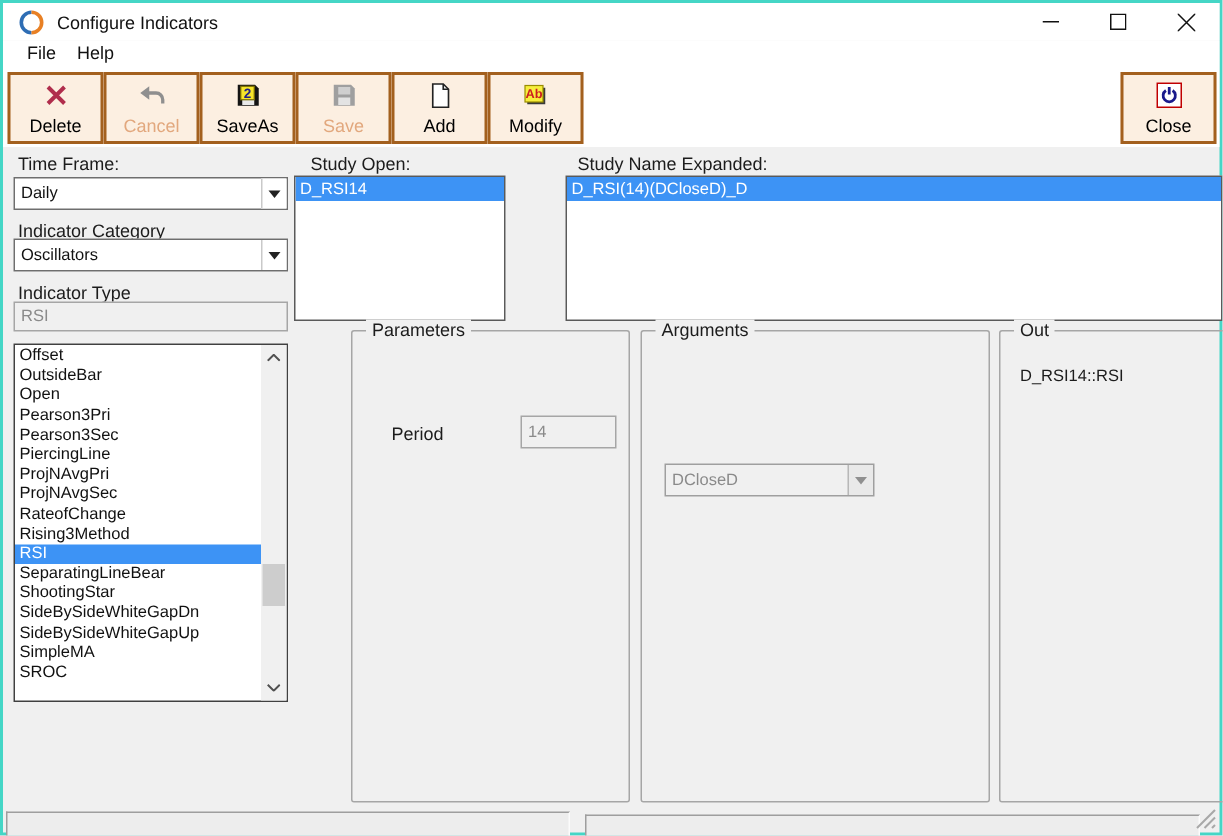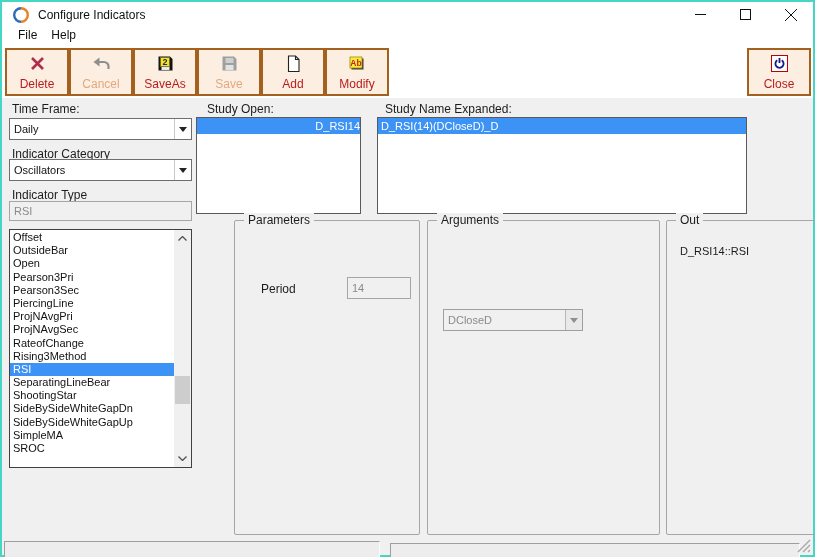--- a/index.html
+++ b/index.html
@@ -19,21 +19,21 @@
   .menubar { height:19px; background:#ffffff; display:flex; padding-left:16px; }
   .menu-item { font-size:12px; color:#111; padding:1px 9px 2px 0; margin-right:5px; }
 
   
   .toolbar { position:relative; height:52px; background:#ffffff; }
   .tb-group { position:absolute; left:3px; top:2px; display:flex; }
   .tb-btn { width:64px; height:48px; background:#fcefe1; border:2px solid #a3601e;
             display:flex; flex-direction:column; align-items:center; justify-content:center; }
   .tb-btn + .tb-btn { margin-left:0px; }
   .tb-btn .tb-ico { height:20px; display:flex; align-items:center; justify-content:center; }
-  .tb-btn .tb-label { font-size:12px; color:#b91c1c; margin-top:3px; }
+  .tb-btn .tb-label { font-size:12px; color:#000000; margin-top:3px; }
   .tb-btn.disabled .tb-label { color:#e2a87e; }
   .tb-close { position:absolute; right:2px; top:2px; }
   .power-box { width:17px; height:17px; border:1px solid #c00000; background:#fff;
                display:flex; align-items:center; justify-content:center; }
 
   
   .client { position:absolute; left:2px; right:2px; top:96px; bottom:2px; background:#f0f0f0; }
   .lbl { position:absolute; font-size:12px; color:#1c1c1c; white-space:nowrap; }
 
   
@@ -240,28 +240,28 @@
         <div class="vs-thumb" style="top:146px; height:28px;"></div>
         <div class="vs-arrow vs-down">
           <svg width="9" height="5" viewBox="0 0 9 5">
               <path d="M0.5 0.5 L4.5 4.5 L8.5 0.5" fill="none" stroke="#505050" stroke-width="1.3"></path>
             </svg>
         </div>
       </div>
     </div>
 
     <span class="lbl" style="left:203px; top:4px;">Study Open:</span>
-    <div class="study-list" style="left:192px; width:165px;text-align:right;">
+    <div class="study-list" style="left:192px; width:141px;">
       <div id="study-name-items">
           <div class="study-row selected">D_RSI14</div>
         </div>
     </div>
 
     <span class="lbl" style="left:381px; top:4px;">Study Name Expanded:</span>
-    <div class="study-list" style="left:373px; width:370px;">
+    <div class="study-list" style="left:373px; width:438px;">
       <div id="study-expanded-items">
           <div class="study-row selected">D_RSI(14)(DCloseD)_D</div>
         </div>
     </div>
 
     <div class="groupbox" style="left:192px; width:186px;">
       <span class="gb-title">Parameters</span>
       <span class="lbl" style="left:26px; top:61px;">Period</span>
       <div class="textbox-disabled" style="left:112px; top:56px; width:64px; height:22px;">14</div>
     </div>

